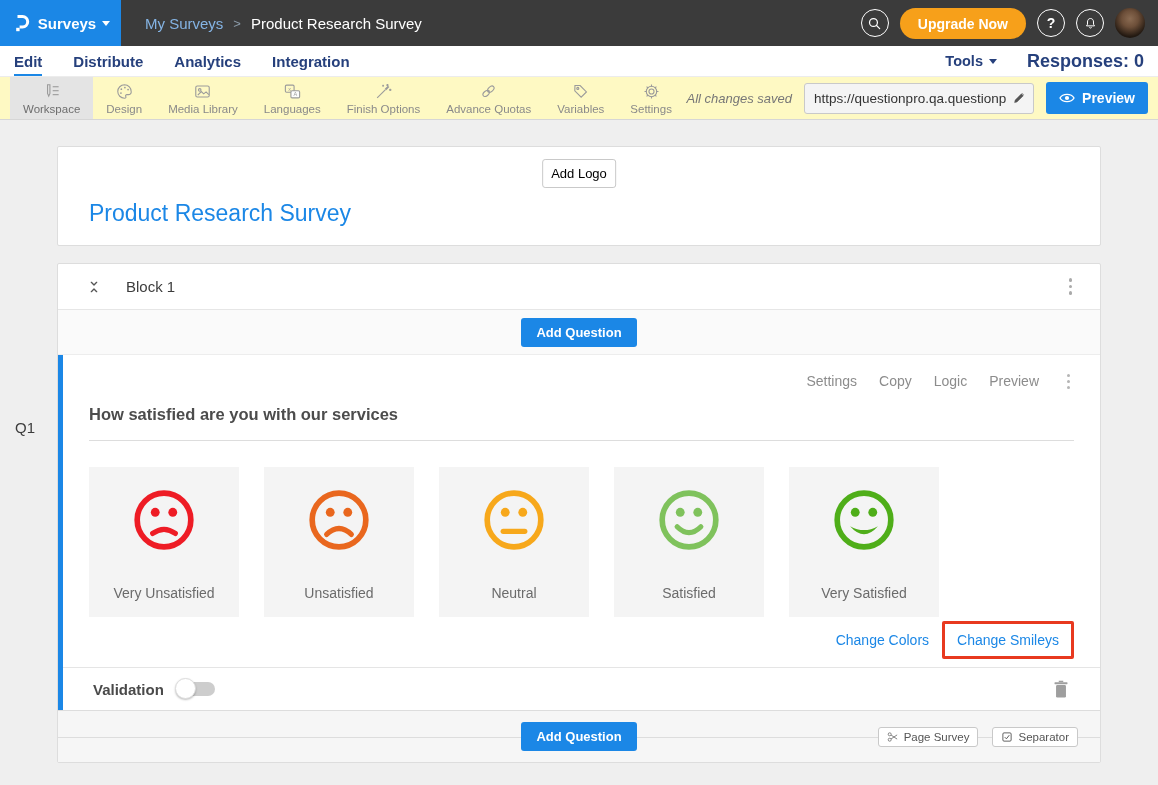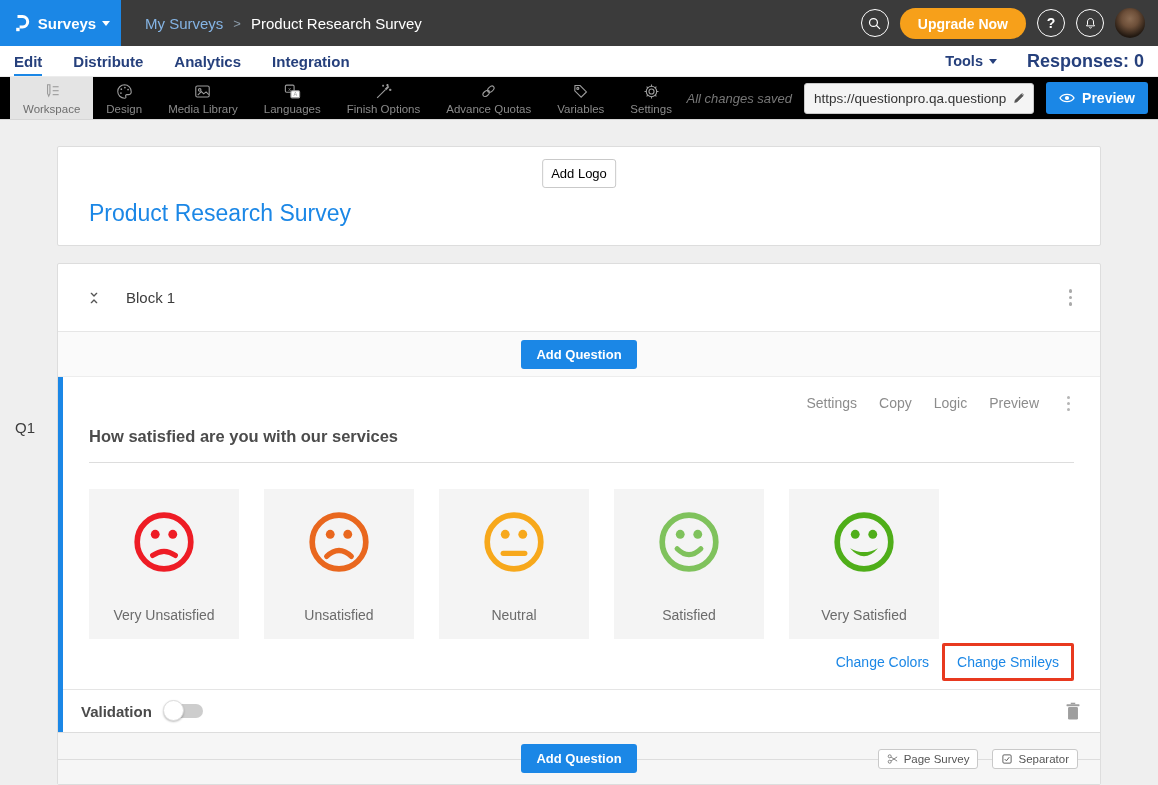--- a/index.html
+++ b/index.html
@@ -33,39 +33,39 @@
   .tabs-row{height:30px;background:#fff;display:flex;align-items:center;padding:0 14px;}
   .tabs{display:flex;gap:31px;height:100%;align-items:center;}
   .tab{color:var(--navy);font-size:15px;font-weight:600;cursor:pointer;height:100%;display:flex;align-items:center;border-bottom:2px solid transparent;padding-top:2px;}
   .tab.active{border-bottom-color:var(--accent);}
   .tabs-right{margin-left:auto;display:flex;align-items:center;gap:30px;}
   .tools-link{color:var(--navy);font-size:14.5px;font-weight:600;display:flex;align-items:center;gap:6px;cursor:pointer;}
   .caret-navy{width:0;height:0;border-left:4px solid transparent;border-right:4px solid transparent;border-top:5px solid var(--navy);display:inline-block;}
   .responses{color:var(--navy);font-size:18px;font-weight:600;}
 
   
-  .toolbar{height:44px;background:#000000;border-top:1px solid #ececec;border-bottom:1px solid #d6d6d6;display:flex;align-items:stretch;padding-left:10px;}
+  .toolbar{height:44px;background:#fef9c3;border-top:1px solid #ececec;border-bottom:1px solid #d6d6d6;display:flex;align-items:stretch;padding-left:10px;}
   .tool-item{display:flex;flex-direction:column;align-items:center;justify-content:center;padding:0 13px;gap:2px;cursor:pointer;color:#8a8a8a;}
   .tool-item.active{background:#e4e4e4;color:#6e6e6e;}
   .tool-item svg{width:19px;height:19px;stroke:#9b9b9b;fill:none;stroke-width:1.4;}
   .tool-label{font-size:11.5px;white-space:nowrap;}
   .toolbar-right{margin-left:auto;display:flex;align-items:center;gap:12px;padding-right:10px;}
   .save-status{font-style:italic;color:#777;font-size:13px;white-space:nowrap;}
   .url-box{width:230px;height:31px;background:#f4f4f4;border:1px solid #c9c9c9;border-radius:3px;display:flex;align-items:center;padding:0 7px 0 9px;gap:5px;}
   .url-input{flex:1;min-width:0;border:none;background:transparent;font-family:inherit;font-size:13.5px;color:#333;outline:none;}
   .preview-btn{height:32px;background:var(--accent);border:none;border-radius:3px;color:#fff;font-family:inherit;font-size:14px;font-weight:700;display:flex;align-items:center;gap:7px;padding:0 13px;cursor:pointer;}
 
   
   .card{width:1044px;margin:0 auto;background:#fff;border:1px solid #ddd;border-radius:2px;}
   .survey-card{margin-top:26px;height:100px;position:relative;}
   .add-logo-btn{position:absolute;top:12px;left:50%;transform:translateX(-50%);background:#fff;border:1px solid #c9c9c9;border-radius:3px;padding:6px 8px;font-family:inherit;font-size:13px;color:#000000;cursor:pointer;}
   .survey-title{position:absolute;left:31px;bottom:18px;color:var(--accent);font-size:23px;font-weight:400;}
 
   .block-card{margin-top:17px;}
-  .block-header{height:68px;display:flex;align-items:center;padding:0 24px;border-bottom:1px solid #e6e6e6;}
+  .block-header{height:46px;display:flex;align-items:center;padding:0 24px;border-bottom:1px solid #e6e6e6;}
   .collapse-btn{width:24px;height:24px;background:transparent;border:none;cursor:pointer;padding:0;display:flex;align-items:center;justify-content:center;}
   .collapse-btn svg{width:16px;height:18px;stroke:#555;stroke-width:2;fill:none;}
   .block-title{margin-left:20px;font-size:15px;color:#3c3c3c;}
   .kebab{margin-left:auto;display:flex;flex-direction:column;gap:3px;cursor:pointer;padding:4px;}
   .kebab i{width:3.5px;height:3.5px;border-radius:50%;background:#aaa;display:block;}
   .addq-row{height:45px;background:#fafafa;display:flex;align-items:center;justify-content:center;border-bottom:1px solid #ededed;}
   .addq-btn{background:var(--accent);border:none;border-radius:3px;color:#fff;font-family:inherit;font-size:13px;font-weight:700;padding:7px 15px;cursor:pointer;}
 
   .question-section{border-left:5px solid var(--accent);}
   .q-content{padding:16px 26px 4px 26px;}
@@ -74,21 +74,21 @@
   .q-actions .kebab{margin-left:2px;}
   .q-actions .kebab i{width:3px;height:3px;background:#b5b5b5;}
   .q-text{margin-top:14px;font-size:16.5px;font-weight:600;color:#4c4c4c;padding-bottom:16px;border-bottom:1px solid #ddd;}
   .smiley-row{margin-top:26px;display:flex;gap:25px;}
   .smiley-card{width:150px;height:150px;background:#f4f4f4;display:flex;flex-direction:column;align-items:center;justify-content:space-between;padding:20px 4px 16px 4px;cursor:pointer;}
   .smiley-card svg{width:66px;height:66px;}
   .smiley-label{font-size:14px;color:#6b6b6b;white-space:nowrap;}
   .change-row{height:46px;display:flex;justify-content:flex-end;align-items:center;}
   .change-link{color:var(--accent);font-size:14px;cursor:pointer;}
   .annotation-box{border:3px solid var(--annotation);border-radius:2px;padding:7px 12px;margin-left:13px;}
-  .validation-row{border-top:1px solid #e5e5e5;height:43px;display:flex;align-items:center;padding:0 18px;gap:13px;}
+  .validation-row{border-top:1px solid #e5e5e5;height:43px;display:flex;align-items:center;padding:0 30px;gap:13px;}
   .validation-label{font-size:15px;font-weight:600;color:#4a4a4a;}
   .toggle{position:relative;width:38px;height:14px;background:#cdcdcd;border-radius:7px;cursor:pointer;flex:0 0 auto;}
   .toggle .knob{position:absolute;left:-2px;top:-4px;width:21px;height:21px;border-radius:50%;background:#fff;border:1px solid #ddd;box-shadow:0 1px 2px rgba(0,0,0,.25);}
   .trash-btn{margin-left:auto;background:none;border:none;cursor:pointer;padding:0;line-height:0;}
   .trash-btn svg{width:18px;height:20px;}
 
   .block-footer{height:52px;background:#f6f6f6;border-top:1px solid #ddd;position:relative;display:flex;align-items:center;justify-content:center;}
   .footer-line{position:absolute;left:0;right:0;top:50%;height:1px;background:#ddd;}
   .block-footer .addq-btn{position:relative;z-index:1;}
   .footer-right{position:absolute;right:22px;top:50%;transform:translateY(-50%);display:flex;gap:14px;z-index:1;}

